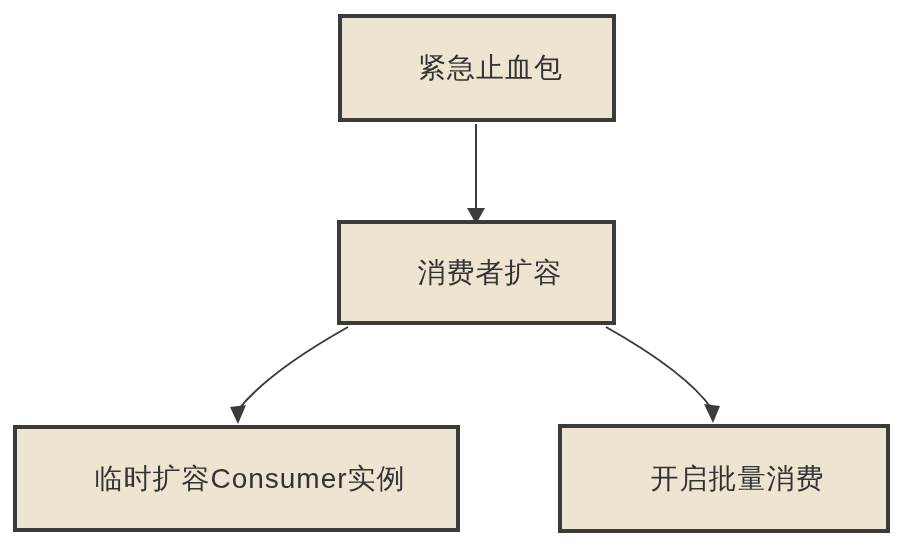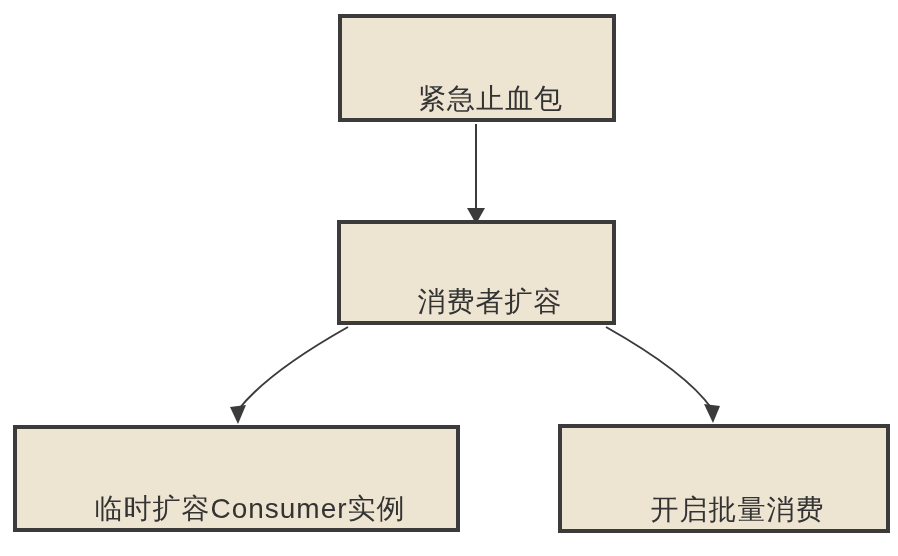--- a/index.html
+++ b/index.html
@@ -20,21 +20,21 @@
     height:556px;
     background:var(--background);
     overflow:hidden;
   }
   .node{
     position:absolute;
     box-sizing:border-box;
     background:var(--node-fill);
     border:4px solid var(--node-border);
     display:flex;
-    align-items:flex-end;
+    align-items:center;
     justify-content:center;
     color:var(--text);
     font-size:28px;
     letter-spacing:1px;
     text-align:center;
     padding-left:27px;
   }
   .node-top{    left:338px; top:14px;  width:278px; height:108px; }
   .node-middle{ left:337px; top:220px; width:279px; height:105px; }
   .node-bleft{  left:13px;  top:425px; width:447px; height:107px; }

